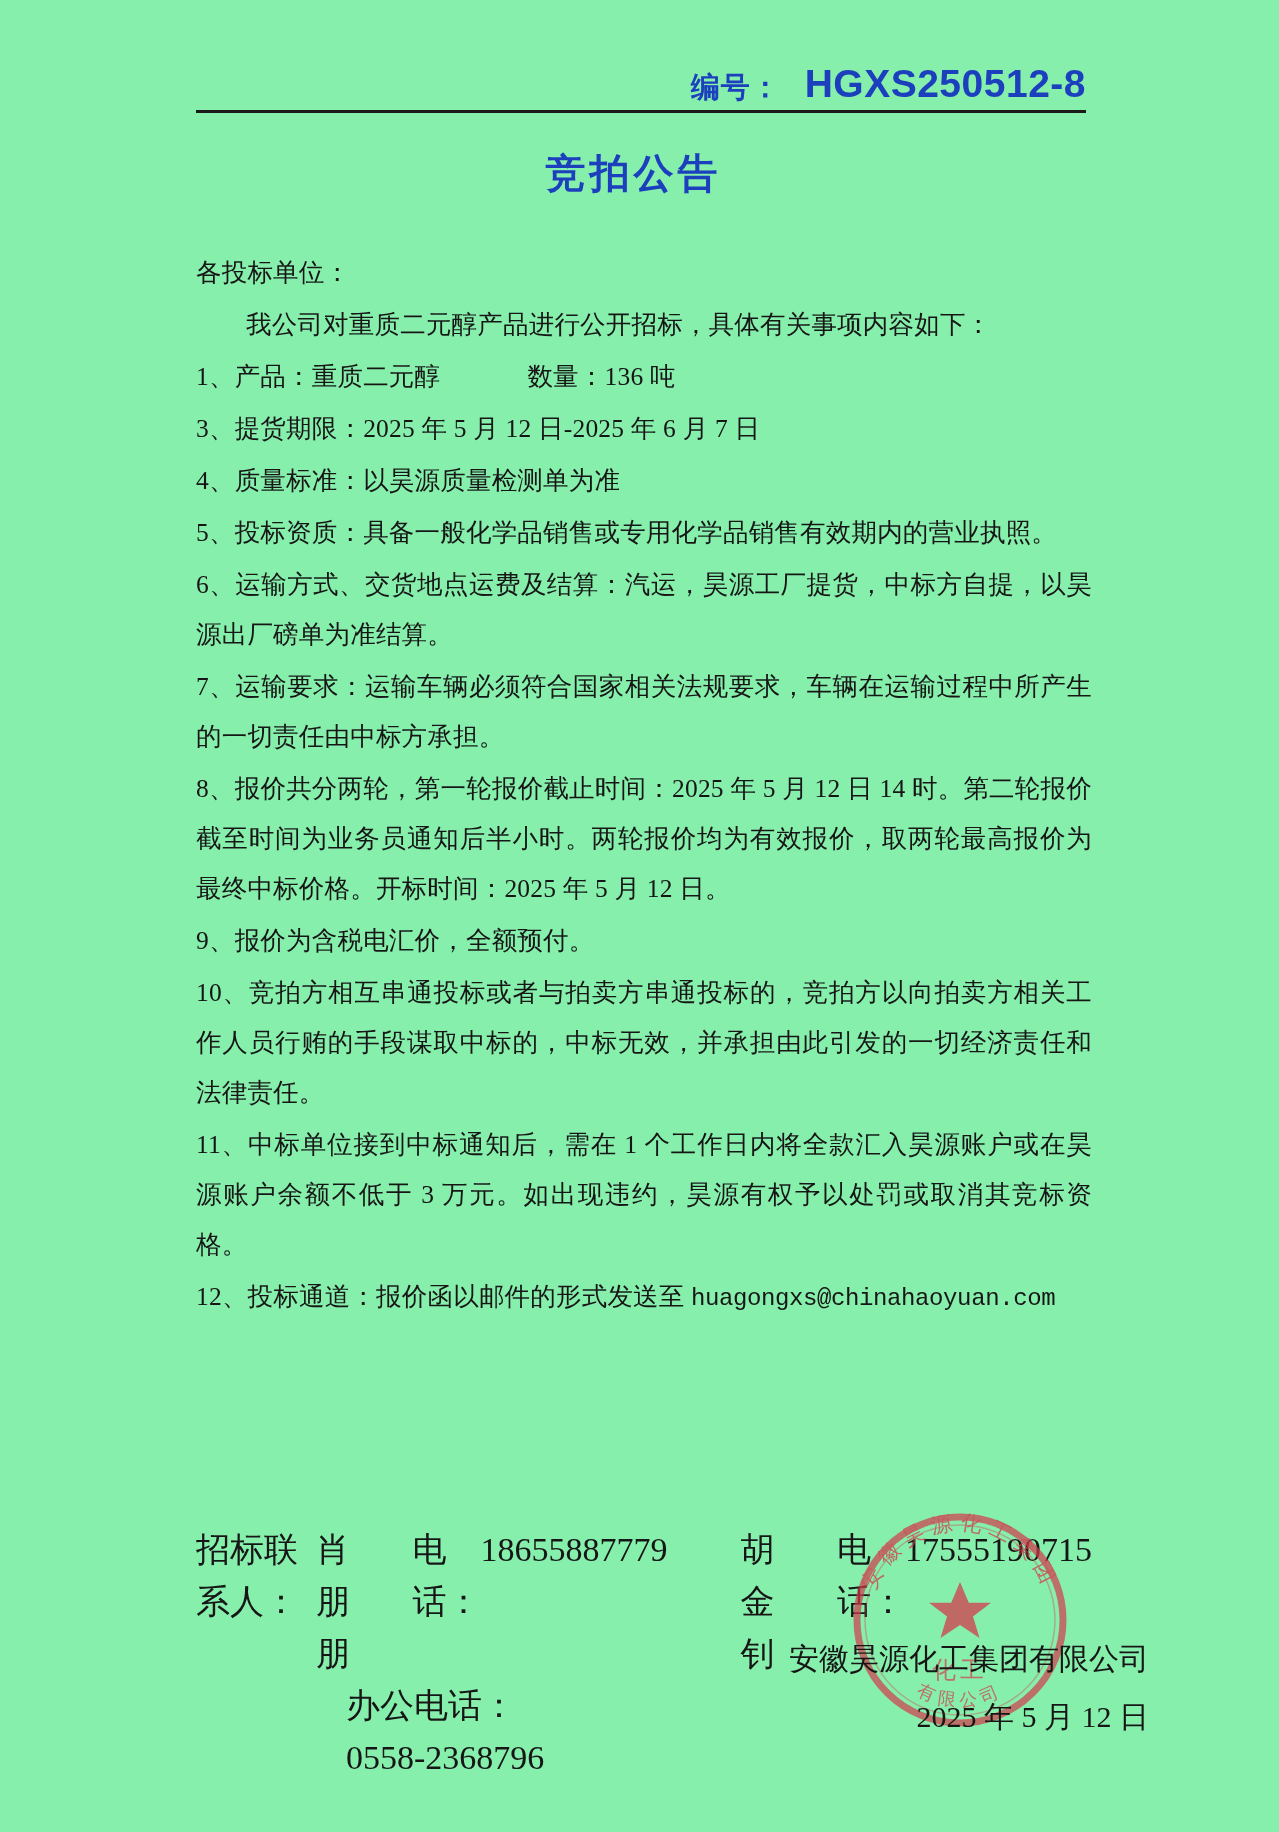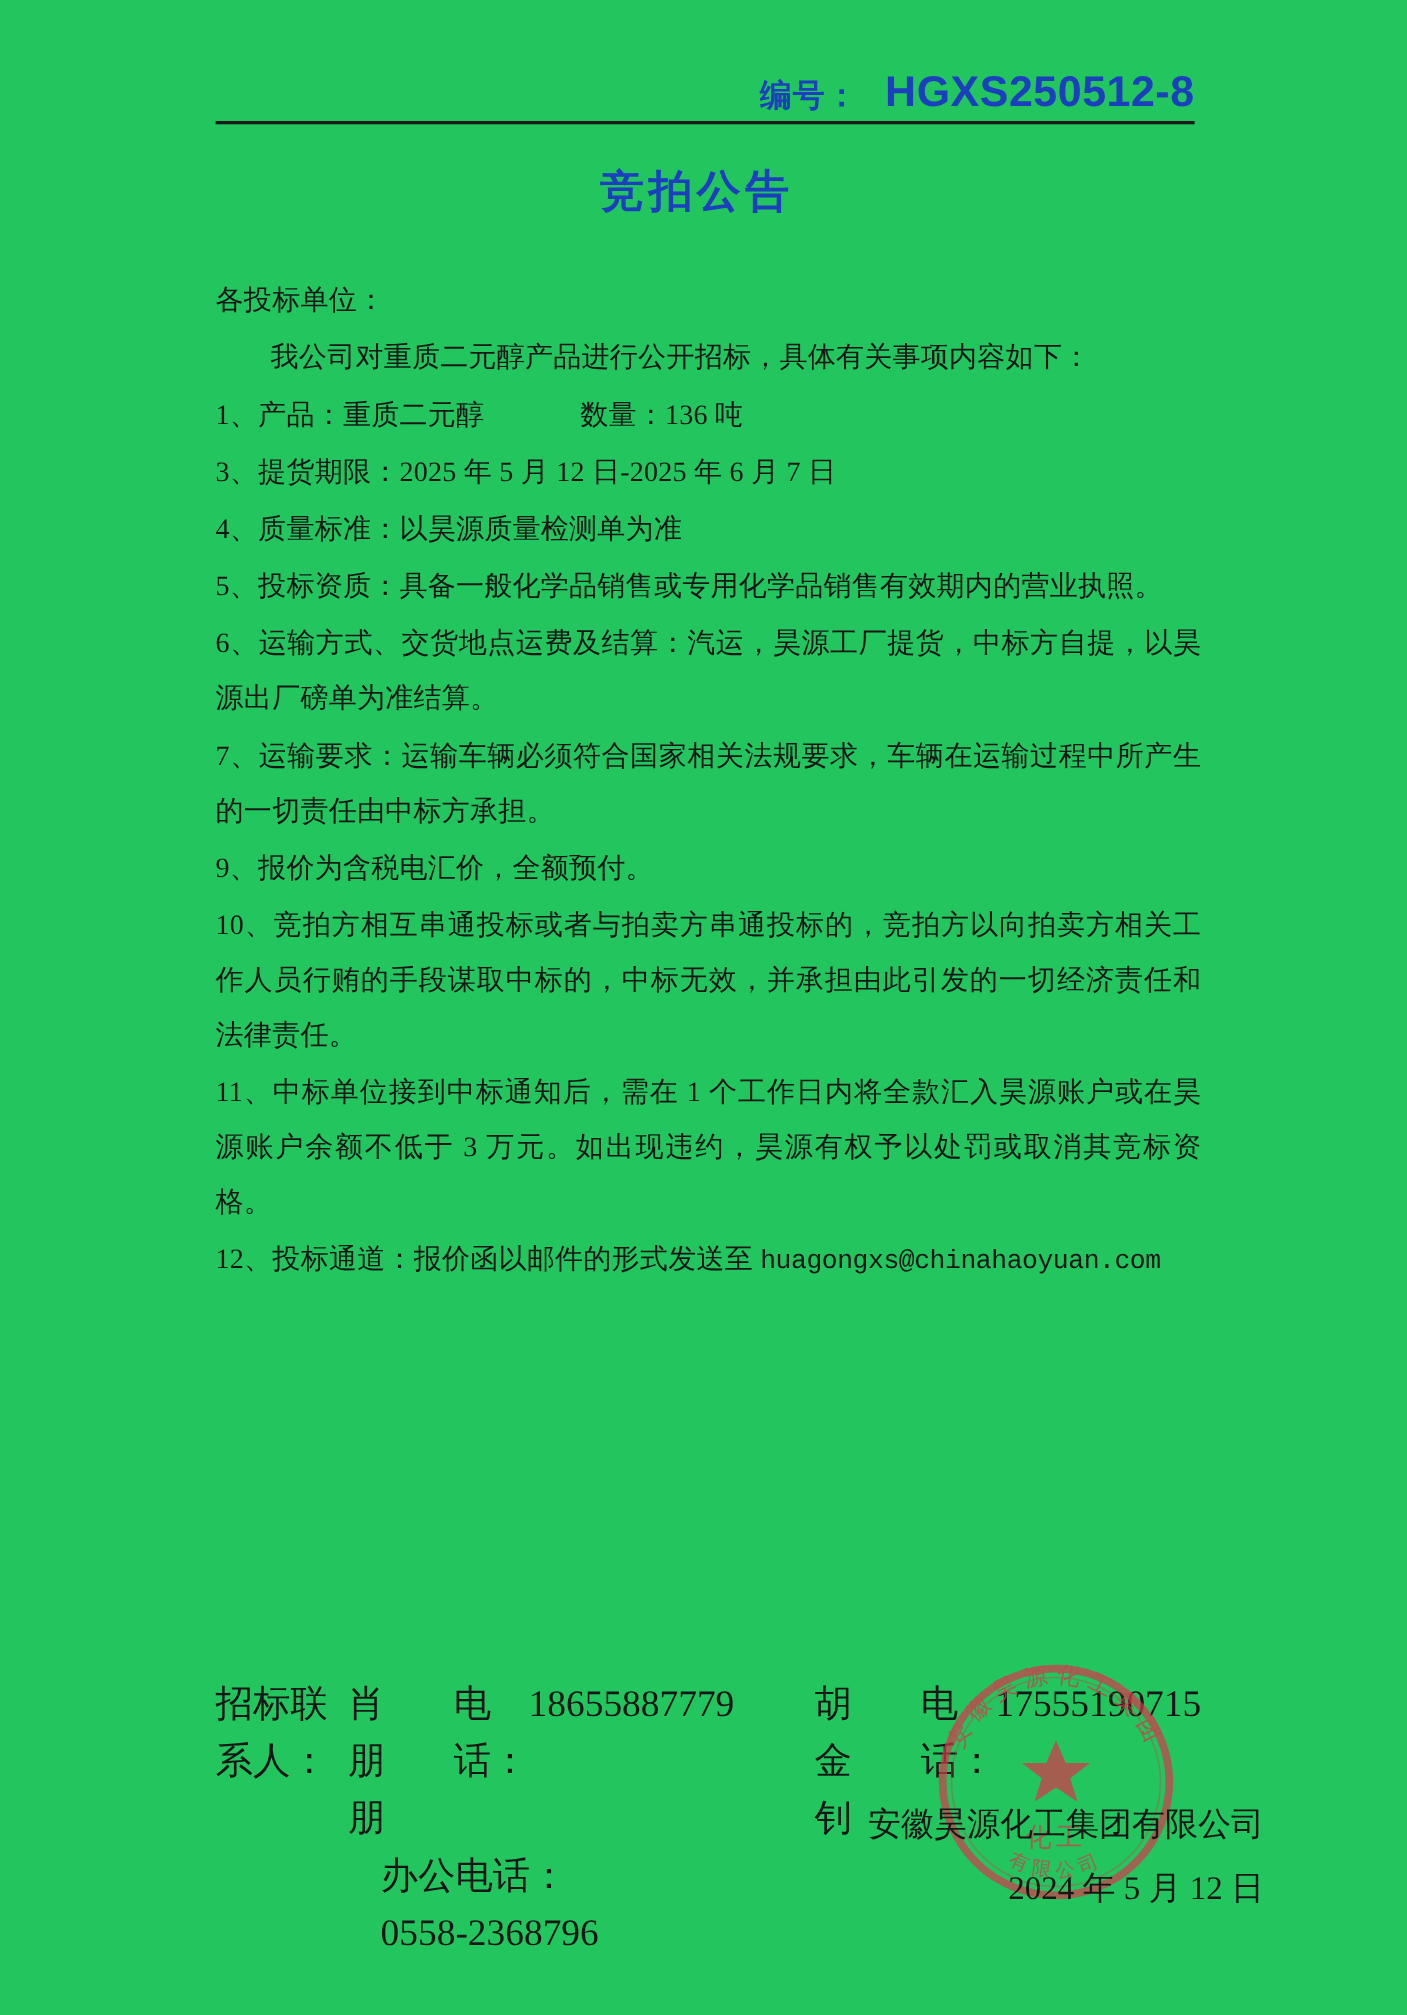--- a/index.html
+++ b/index.html
@@ -13,21 +13,21 @@
     position: relative;
     font-family: "Liberation Serif", "DejaVu Serif", serif;
     color: #1a1a1a;
     overflow: hidden;
   }
   .page {
     position: absolute;
     left: 0; top: 0;
     width: 1279px;
     height: 1832px;
-    background: #22c55e;
+    background: #86efac;
   }
   
   .header {
     position: absolute;
     left: 196px;
     top: 62px;
     width: 890px;
     display: flex;
     justify-content: flex-end;
     align-items: baseline;
@@ -151,20 +151,21 @@
     <p>
       <span>1、产品：重质二元醇</span>
       <span class="spacer-inline"></span>
       <span>数量：136 吨</span>
     </p>
     <p>3、提货期限：2025 年 5 月 12 日-2025 年 6 月 7 日</p>
     <p>4、质量标准：以昊源质量检测单为准</p>
     <p>5、投标资质：具备一般化学品销售或专用化学品销售有效期内的营业执照。</p>
     <p>6、运输方式、交货地点运费及结算：汽运，昊源工厂提货，中标方自提，以昊源出厂磅单为准结算。</p>
     <p class="para-gap">7、运输要求：运输车辆必须符合国家相关法规要求，车辆在运输过程中所产生的一切责任由中标方承担。</p>
+    <p class="para-gap">8、报价共分两轮，第一轮报价截止时间：2025 年 5 月 12 日 14 时。第二轮报价截至时间为业务员通知后半小时。两轮报价均为有效报价，取两轮最高报价为最终中标价格。开标时间：2025 年 5 月 12 日。</p>
     <p class="para-gap">9、报价为含税电汇价，全额预付。</p>
     <p class="para-gap">10、竞拍方相互串通投标或者与拍卖方串通投标的，竞拍方以向拍卖方相关工作人员行贿的手段谋取中标的，中标无效，并承担由此引发的一切经济责任和法律责任。</p>
     <p class="para-gap">11、中标单位接到中标通知后，需在 1 个工作日内将全款汇入昊源账户或在昊源账户余额不低于 3 万元。如出现违约，昊源有权予以处罚或取消其竞标资格。</p>
     <p class="para-gap">
       <span>12、投标通道：报价函以邮件的形式发送至 </span><span class="email">huagongxs@chinahaoyuan.com</span>
     </p>
   </div>
 
   <div class="contacts">
     <div class="contact-row">
@@ -202,16 +203,16 @@
       </text>
       <g transform="translate(130,122)" opacity="0.9">
         <polygon points="0,-30 8.8,-9.3 31,-9.3 13,4.5 19.5,26 0,13 -19.5,26 -13,4.5 -31,-9.3 -8.8,-9.3" fill="#d4394b"></polygon>
       </g>
       <text x="130" y="188" text-anchor="middle" font-size="24" fill="#d4394b" font-family="'Liberation Serif', serif" letter-spacing="4" opacity="0.85">化工</text>
     </svg>
   </div>
 
   <div class="signature">
     <div>安徽昊源化工集团有限公司</div>
-    <div>2024 年 5 月 12 日</div>
+    <div>2025 年 5 月 12 日</div>
   </div>
 
 </div>
 
 </body></html>

